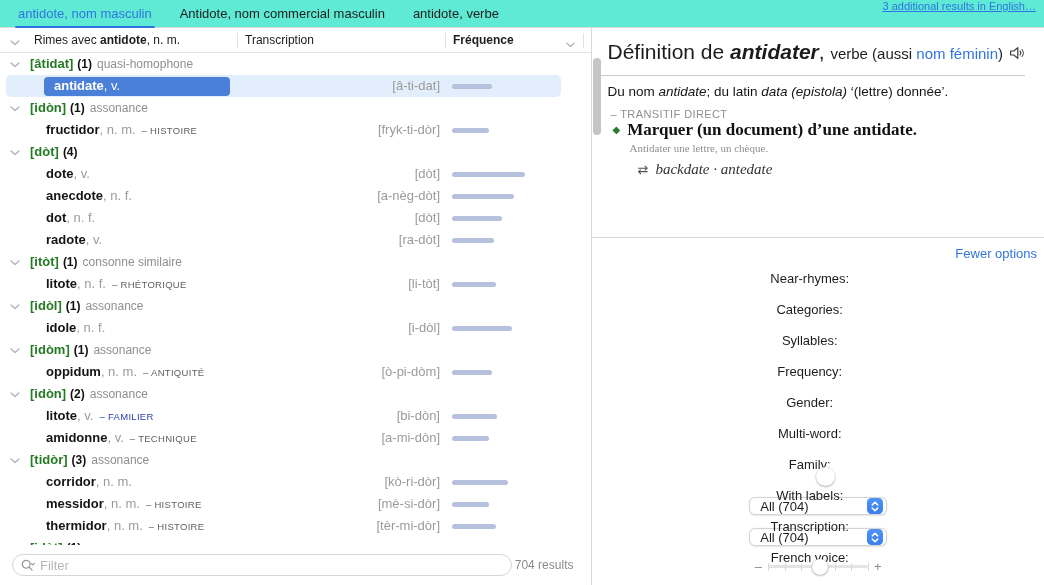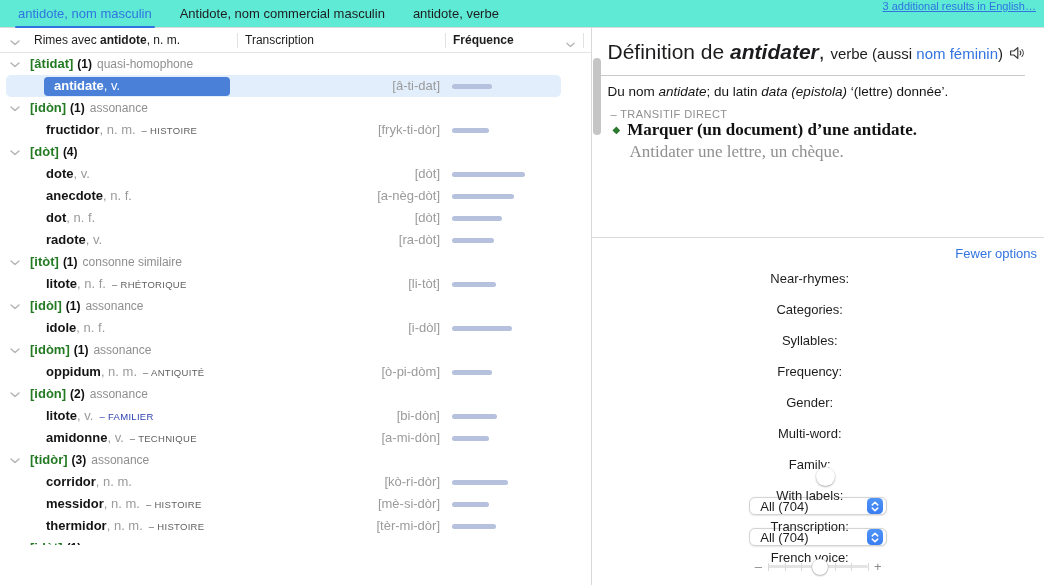--- a/index.html
+++ b/index.html
@@ -74,21 +74,21 @@
   .title-link { font-size:15px; color:#3174e0; }
   .speaker { margin-left:5px; vertical-align:-2px; }
   .def-hr { border:none; border-top:1px solid #c9c9c9; margin:8px 1px 7px -7px; }
   .etymology { font-size:13.5px; color:#141414; line-height:18px; }
   .grammar { margin:7px 0 0 3px; font-size:11px; color:#8f8f8f; letter-spacing:.4px; }
   .sense-line { margin:0 0 0 5px; font-family:"Liberation Serif","DejaVu Serif",serif;
                 font-size:17px; font-weight:700; color:#111; }
   .diamond { font-family:"DejaVu Sans",sans-serif; font-size:10px; color:#2c7a2e; font-weight:400;
              margin-right:7px; vertical-align:2px; }
   .example { margin:2px 0 0 22px; font-family:"Liberation Serif","DejaVu Serif",serif;
-             font-size:17px; color:#8f8f8f; }
+             font-size:11px; color:#8f8f8f; }
   .synonyms { margin:7px 0 0 30px; font-family:"Liberation Serif","DejaVu Serif",serif;
               font-size:15px; font-style:italic; color:#333; }
   .syn-arrow { font-family:"DejaVu Sans",sans-serif; font-style:normal; color:#555; margin-right:7px; font-size:13px; }
 
   
   .options { position:absolute; top:209px; left:0; right:0; bottom:0; border-top:1px solid #d9d9d9; }
   .fewer { position:absolute; top:8px; right:7px; font-size:13px; color:#3174e0; }
   .form { padding-top:33px; }
   .form-row { display:flex; align-items:center; height:22px; margin-bottom:9px;flex-direction:column; }
   .opt-label { flex:0 0 195px; text-align:right; font-size:13px; color:#1d1d1f; margin-right:17px; }
@@ -243,34 +243,46 @@
           </div>
           <div class="row word">
             <span class="wt"><span class="w">thermidor</span><span class="pos">, n. m.</span><span class="lbl">– HISTOIRE</span></span>
             <span class="trans">[tèr-mi-dòr]</span>
             <span class="bar" style="width: 44px;"></span>
           </div>
           <div class="row group"><span class="gchev"></span><span class="rhyme">[idòt]</span><span class="count">(1)</span><span class="kind"></span></div>
         </div>
       <div class="scroll-thumb"></div>
 
+      <footer class="filterbar">
+        <div class="search-field">
+          <svg width="14" height="13" viewBox="0 0 14 13">
+              <circle cx="5.2" cy="5.2" r="3.9" fill="none" stroke="#9a9a9a" stroke-width="1.3"></circle>
+              <line x1="8.1" y1="8.1" x2="11" y2="11" stroke="#9a9a9a" stroke-width="1.3" stroke-linecap="round"></line>
+              <path d="M10.2 4.3l1.6 1.6 1.6-1.6" fill="none" stroke="#9a9a9a" stroke-width="1.1" stroke-linecap="round" stroke-linejoin="round"></path>
+            </svg>
+          <input type="text" placeholder="Filter" style="">
+        </div>
+        <span class="results">704 results</span>
+      </footer>
     </section>
 
     <section class="right-panel">
       <div class="definition">
         <div class="def-title"><span>Définition de </span><i><b>antidater</b></i><span>, </span><span class="title-small">verbe</span><span class="title-small"> (aussi </span><a class="title-link">nom féminin</a><span class="title-small">)</span><span class="speaker"><svg width="18" height="16" viewBox="0 0 22 20">
                 <path d="M3 7.5v5h4l5 4.2V3.3L7 7.5H3z" fill="none" stroke="#3a3a3c" stroke-width="1.5" stroke-linejoin="round"></path>
                 <path d="M14.8 7.7a3.4 3.4 0 010 4.6" fill="none" stroke="#3a3a3c" stroke-width="1.3" stroke-linecap="round"></path>
                 <path d="M17.2 5.6a6.6 6.6 0 010 8.8" fill="none" stroke="#3a3a3c" stroke-width="1.3" stroke-linecap="round"></path>
               </svg></span></div>
         <hr class="def-hr">
         <div class="etymology"><span>Du nom </span><i>antidate</i><span>; du latin </span><i>data (epistola)</i><span> ‘(lettre) donnée’.</span></div>
         <div class="grammar">– TRANSITIF DIRECT</div>
         <div class="sense-line"><span class="diamond">◆</span><span>Marquer (un document) d’une antidate.</span></div>
         <div class="example">Antidater une lettre, un chèque.</div>
+        <div class="synonyms"><span class="syn-arrow">⇄</span><span>backdate · antedate</span></div>
       </div>
 
       <div class="options">
         <a class="fewer">Fewer options</a>
         <div class="form">
             <div class="form-row">
               <label class="opt-label">Near-rhymes:</label>
               <div class="toggle on">
                 <span class="knob"></span>
               </div>

